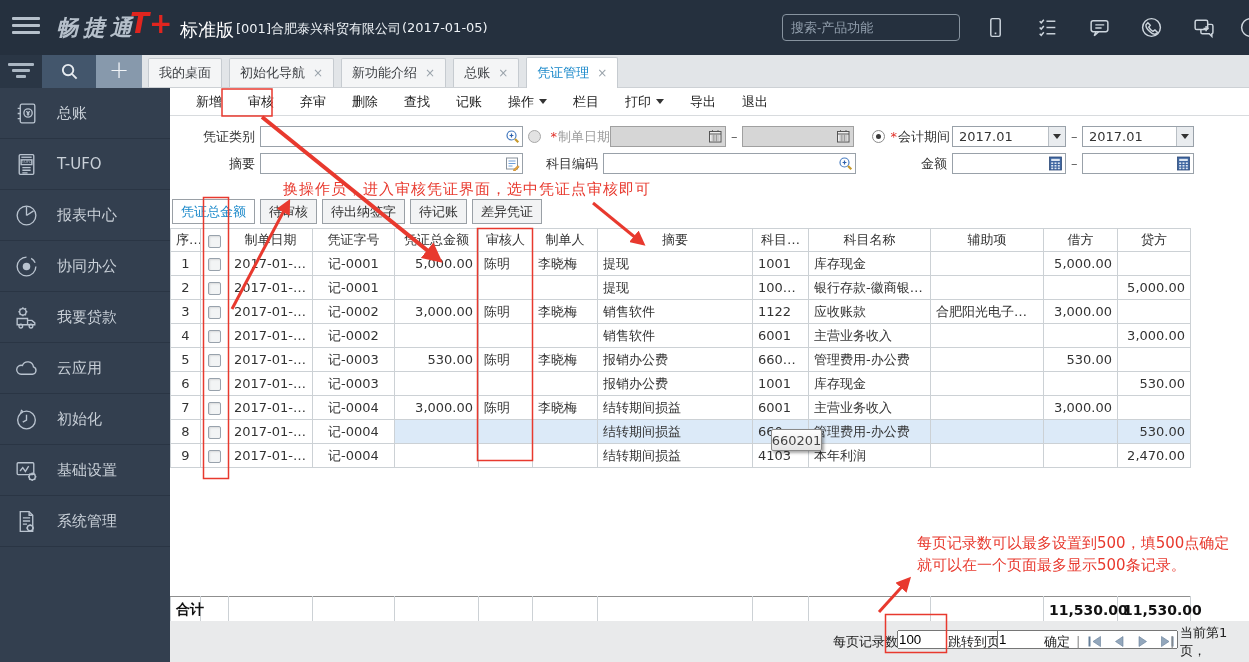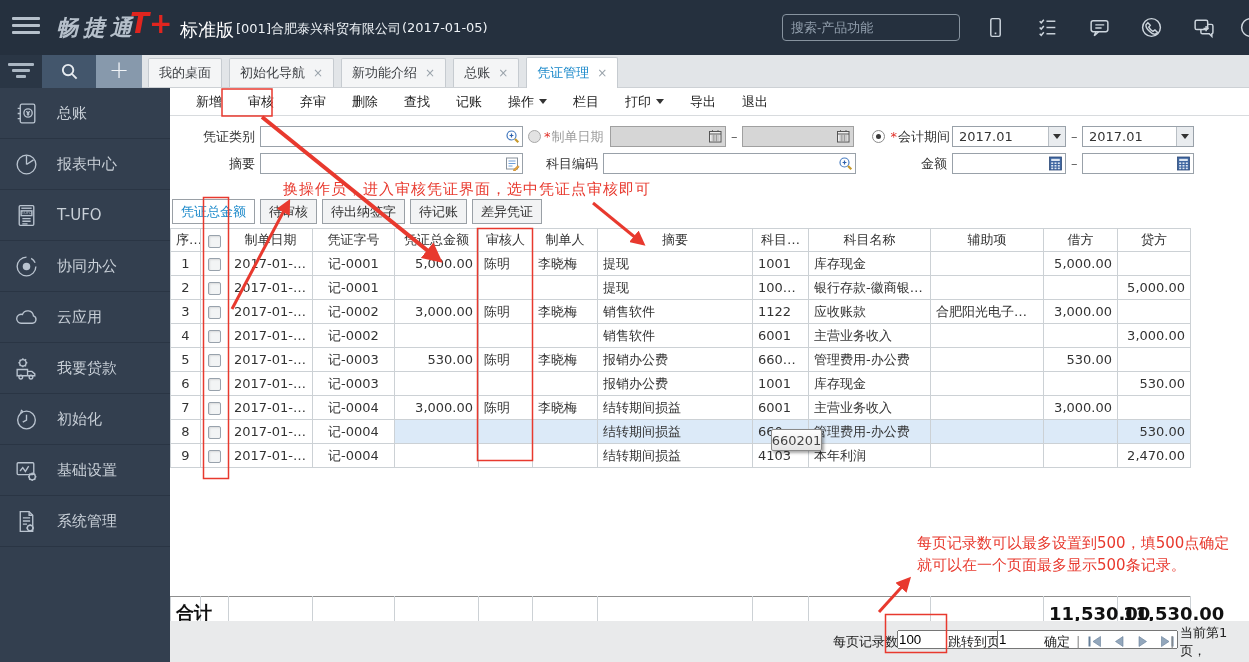--- a/index.html
+++ b/index.html
@@ -75,21 +75,21 @@
 
   table.grid{position:absolute;left:0;top:140px;border-collapse:collapse;table-layout:fixed;width:1020px;background:#fff}
   table.grid th,table.grid td{border:1px solid #ccd1d5;height:24px;padding:0 5px;font-size:13px;font-weight:normal;color:#333;overflow:hidden;white-space:nowrap;text-overflow:ellipsis}
   table.grid th{text-align:center;height:23px}
   td.c,th.c{text-align:center}
   td.r{text-align:right}
   td.selbg{background:#dceaf8}
   .cb{display:inline-block;width:13px;height:13px;border:1px solid #98a2ac;background:#f2f4f5;border-radius:2px;box-shadow:inset 1px 1px 2px rgba(0,0,0,.1);vertical-align:middle}
 
   table.totals{position:absolute;left:0;top:508px;border-collapse:collapse;table-layout:fixed;width:1020px;background:#fff}
-  table.totals td{border:1px solid #ccd1d5;border-top:1px solid #8f8f8f;border-bottom:2px solid #444;height:23px;padding:4px 5px;font-size:18px;font-weight:bold;color:#111;white-space:nowrap}
+  table.totals td{border:1px solid #ccd1d5;border-top:1px solid #8f8f8f;border-bottom:2px solid #444;height:23px;padding:4px 5px;font-size:14px;font-weight:bold;color:#111;white-space:nowrap}
 
   .bottombar{position:absolute;left:0;top:533px;width:1079px;height:41px;background:#e9eaeb}
   .bb{position:absolute;top:0;height:41px;display:flex;align-items:center;font-size:13px;color:#222}
   .bb-input{position:absolute;top:9px;height:22px}
   .pagic{display:flex;align-items:center}
   .pagic svg{width:16px;height:13px;margin:0 4px;cursor:pointer}
   .sep{color:#8a8a8a}
 
   
   #annotations{position:absolute;left:0;top:0;width:1249px;height:662px;pointer-events:none;z-index:40}
@@ -169,58 +169,58 @@
         <svg viewBox="0 0 26 26">
           <rect x="7" y="4" width="14" height="18" rx="1.5"></rect>
           <path d="M7,8 h-2.5 M7,13 h-2.5 M7,18 h-2.5"></path>
           <circle cx="14.5" cy="12.5" r="4"></circle>
           <path d="M13,10.8 l1.5,2 1.5,-2 M14.5,12.8 v2.4 M13.2,13.6 h2.6"></path>
         </svg>
         <span class="lbl">总账</span>
       </div>
       <div class="sb-item">
         <svg viewBox="0 0 26 26">
-          <circle cx="13" cy="13" r="9"></circle>
-          <path d="M13,13 V4.5 M13,13 L19.8,8.5"></path>
-        </svg>
-        <span class="lbl">报表中心</span>
-      </div>
-      <div class="sb-item">
-        <svg viewBox="0 0 26 26">
           <rect x="6" y="3.5" width="14" height="19" rx="1"></rect>
           <path d="M8,6 h10"></path>
           <rect x="7.8" y="8.5" width="10.4" height="4.6"></rect>
           <text x="13" y="12" text-anchor="middle">T-UFO</text>
           <path d="M9,16 h8 M9,18.5 h8 M9,21 h5"></path>
         </svg>
         <span class="lbl">T-UFO</span>
       </div>
       <div class="sb-item">
         <svg viewBox="0 0 26 26">
+          <circle cx="13" cy="13" r="9"></circle>
+          <path d="M13,13 V4.5 M13,13 L19.8,8.5"></path>
+        </svg>
+        <span class="lbl">报表中心</span>
+      </div>
+      <div class="sb-item">
+        <svg viewBox="0 0 26 26">
           <path d="M13,4 a9,9 0 1 0 9,9"></path>
           <circle class="fill" cx="13" cy="13" r="3.6"></circle>
           <path d="M17.5,5.2 a9,9 0 0 1 3.8,4.2"></path>
         </svg>
         <span class="lbl">协同办公</span>
-      </div>
-      <div class="sb-item">
-        <svg viewBox="0 0 26 26">
-          <path d="M8.2,18.5 a4.3,4.3 0 1 1 0.9,-8.4 a5.5,5.5 0 0 1 10.6,1.4 a3.6,3.6 0 0 1 -1,7 z"></path>
-        </svg>
-        <span class="lbl">云应用</span>
       </div>
       <div class="sb-item">
         <svg viewBox="0 0 26 26">
           <circle cx="9.5" cy="7.5" r="3.1"></circle>
           <path d="M9.5,3.2 v1.3 M9.5,10.5 v1.3 M5.2,7.5 h1.3 M12.5,7.5 h1.3 M6.4,4.6 l0.9,0.9 M11.7,10 l0.9,0.9 M6.4,10.4 l0.9,-0.9 M11.7,5 l0.9,-0.9"></path>
           <path d="M4,14 h10 v6 h-10 z M14,15.8 h4.2 l2.8,2.4 v1.8 h-7"></path>
           <circle cx="7.5" cy="21.3" r="1.8"></circle>
           <circle cx="17.3" cy="21.3" r="1.8"></circle>
         </svg>
         <span class="lbl">我要贷款</span>
+      </div>
+      <div class="sb-item">
+        <svg viewBox="0 0 26 26">
+          <path d="M8.2,18.5 a4.3,4.3 0 1 1 0.9,-8.4 a5.5,5.5 0 0 1 10.6,1.4 a3.6,3.6 0 0 1 -1,7 z"></path>
+        </svg>
+        <span class="lbl">云应用</span>
       </div>
       <div class="sb-item">
         <svg viewBox="0 0 26 26">
           <circle cx="13" cy="13.5" r="8.5"></circle>
           <path d="M13,8.5 v5 l-3.6,2.1"></path>
           <path d="M9.5,5.6 l-1.8,-1.9 M9.5,5.6 l-2.6,0.4"></path>
         </svg>
         <span class="lbl">初始化</span>
       </div>
       <div class="sb-item">
@@ -308,21 +308,21 @@
     <div class="filters">
       <div class="f-label" style="left:0;top:9px;width:85px">凭证类别</div>
       <div class="f-input" style="left:90px;top:9px;width:263px">
           <svg viewBox="0 0 15 15">
             <circle cx="6.5" cy="6.5" r="4.5" fill="none" stroke="#4a7ec2" stroke-width="1.2"></circle>
             <path d="M6.5,4.6 v3.8 M4.6,6.5 h3.8" stroke="#2e62ae" stroke-width="1.2"></path>
             <path d="M10,10 l3.3,3.3" stroke="#c79a2c" stroke-width="2.2"></path>
           </svg>
         </div>
       <span class="radio dis" style="left:358px;top:13px"></span>
-      <div class="f-label dim" style="left:374px;top:9px;width:66px;text-align:left"><span class="req">*</span><span>制单日期</span></div>
+      <div class="f-label dim" style="left:374px;top:9px;width:66px;text-align:right"><span class="req">*</span><span>制单日期</span></div>
       <div class="f-input dis" style="left:440px;top:9px;width:116px">
           <svg viewBox="0 0 15 15">
             <rect x="1.5" y="2.5" width="11.5" height="10.5" fill="#eee" stroke="#555" stroke-width="1"></rect>
             <path d="M1.5,5 h11.5 M4.5,2.5 v-1.3 M10,2.5 v-1.3" stroke="#555" stroke-width="1"></path>
             <path d="M3.5,7 h8 M3.5,9 h8 M3.5,11 h8 M5.8,5.5 v7 M8.5,5.5 v7" stroke="#888" stroke-width="0.7"></path>
           </svg>
         </div>
       <span class="dash" style="left:561px;top:9px">–</span>
       <div class="f-input dis" style="left:572px;top:9px;width:112px">
           <svg viewBox="0 0 15 15">

